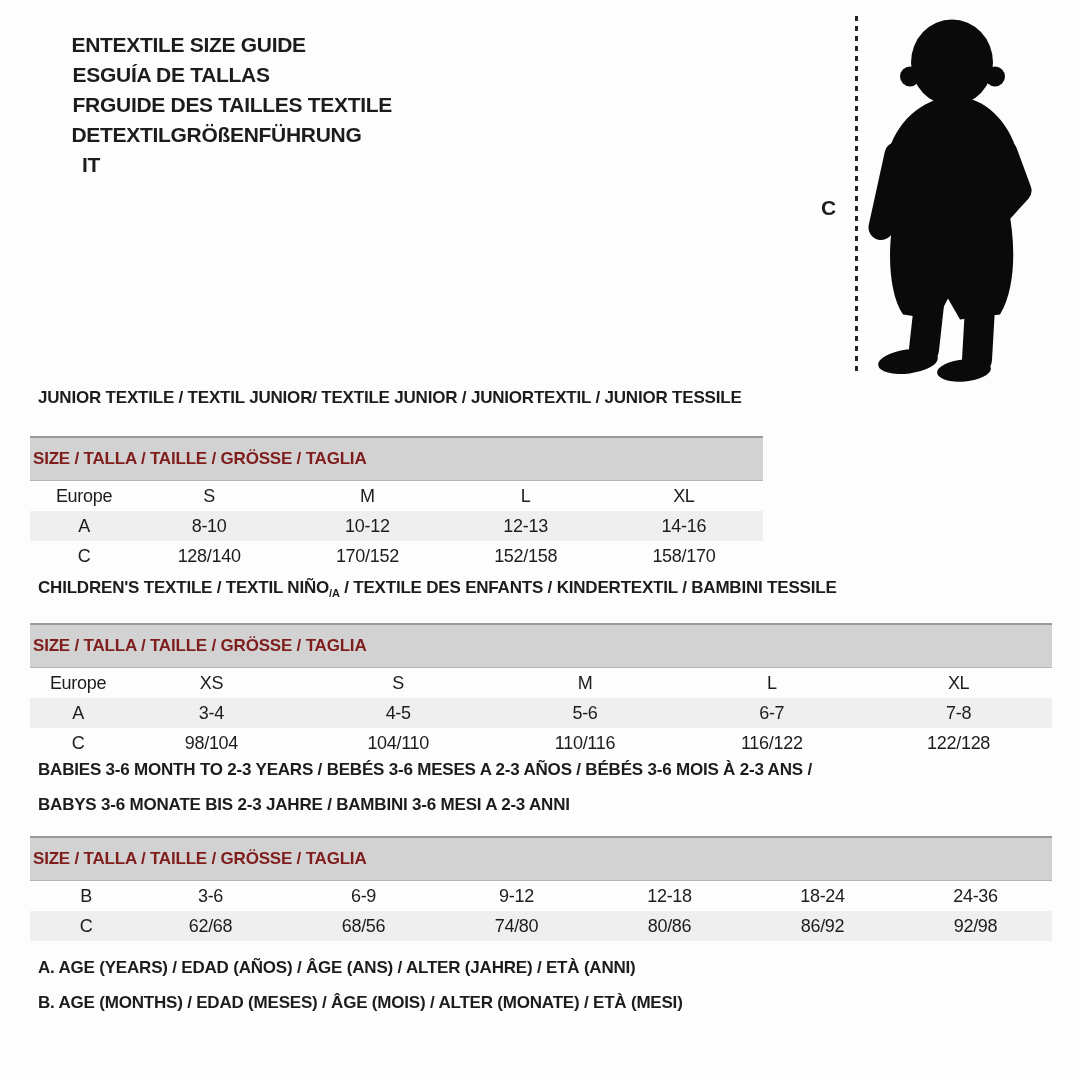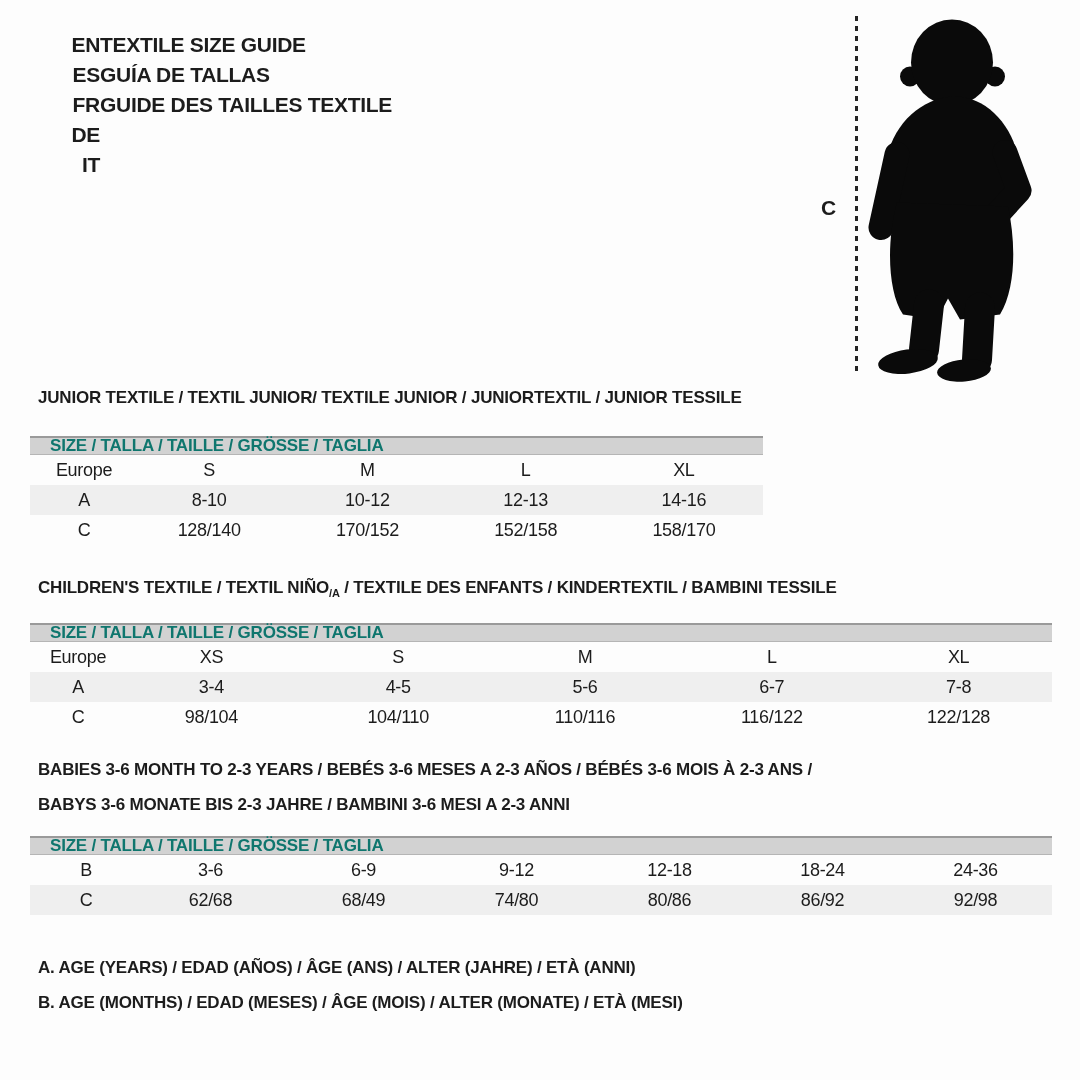--- a/index.html
+++ b/index.html
@@ -38,23 +38,23 @@
   .table-section{position:absolute;left:30px;}
   .table-title{
     font-size:17px;font-weight:bold;letter-spacing:-0.2px;
     padding-left:8px;white-space:nowrap;
   }
   .table-title .subscript{font-size:11px;vertical-align:-4px;}
   .size-bar{
     background:var(--bar-bg);
     border-top:2px solid var(--bar-border);
     border-bottom:1px solid var(--bar-border-bottom);
-    height:19px;display:flex;align-items:center;
+    height:45px;display:flex;align-items:center;
     font-size:17px;font-weight:bold;letter-spacing:-0.2px;
-    padding-left:20px;color:#0f766e;
+    padding-left:3px;color:#7f1d1d;
   }
   .trow{display:flex;height:30px;align-items:center;font-size:18px;letter-spacing:-0.3px;}
   .trow.stripe{background:var(--row-stripe);}
   .tlabel{padding-left:8px;white-space:nowrap;text-align:center;}
   .tcell{flex:1;text-align:center;white-space:nowrap;}
   .t-junior{top:388px;width:733px;}
   .t-junior .size-bar{margin-top:28px;}
   .t-junior .tlabel{width:100px;}
   .t-children{top:578px;width:1022px;}
   .t-children .size-bar{margin-top:24px;}
@@ -80,20 +80,21 @@
     <div class="lang-row">
       <span class="lang-code">ES</span>
       <span class="lang-title">GUÍA DE TALLAS</span>
     </div>
     <div class="lang-row">
       <span class="lang-code">FR</span>
       <span class="lang-title">GUIDE DES TAILLES TEXTILE</span>
     </div>
     <div class="lang-row">
       <span class="lang-code">DE</span>
+      <span class="lang-title">TEXTILGRÖßENFÜHRUNG</span>
     </div>
     <div class="lang-row">
       <span class="lang-code">IT</span>
     </div>
   </div>
 
   <div class="figure-wrap">
     <span class="measure-label">C</span>
     <div class="measure-line"></div>
     <svg class="silhouette-svg" width="170" height="370" viewBox="0 0 170 365">
@@ -185,21 +186,21 @@
       <span class="tcell">3-6</span>
       <span class="tcell">6-9</span>
       <span class="tcell">9-12</span>
       <span class="tcell">12-18</span>
       <span class="tcell">18-24</span>
       <span class="tcell">24-36</span>
     </div>
     <div class="trow stripe">
       <span class="tlabel">C</span>
       <span class="tcell">62/68</span>
-      <span class="tcell">68/49</span>
+      <span class="tcell">68/56</span>
       <span class="tcell">74/80</span>
       <span class="tcell">80/86</span>
       <span class="tcell">86/92</span>
       <span class="tcell">92/98</span>
     </div>
   </div>
 
   <div class="legend">
     <div class="legend-line">A. AGE (YEARS) / EDAD (AÑOS) / ÂGE (ANS) / ALTER (JAHRE) / ETÀ (ANNI)</div>
     <div class="legend-line">B. AGE (MONTHS) / EDAD (MESES) / ÂGE (MOIS) / ALTER (MONATE) / ETÀ (MESI)</div>

